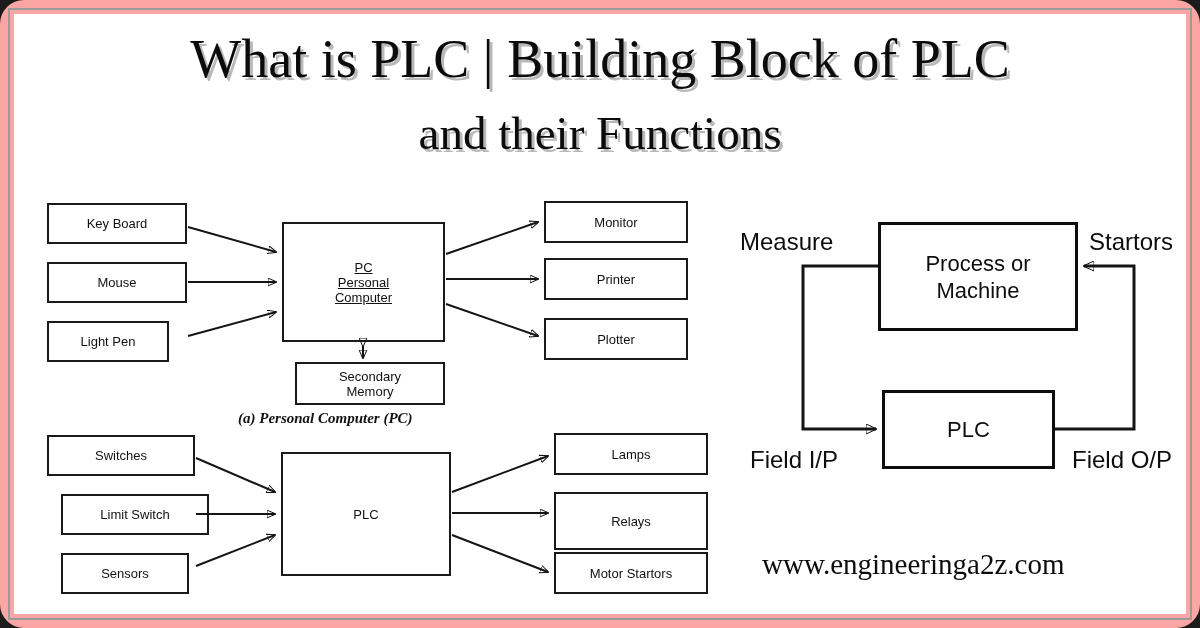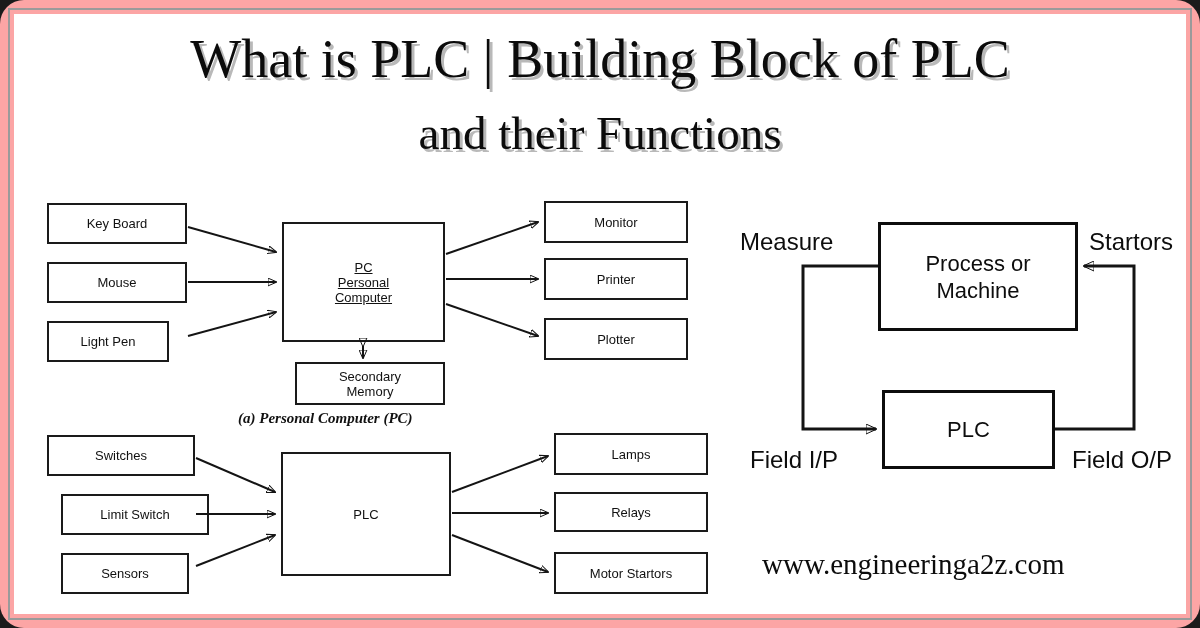--- a/index.html
+++ b/index.html
@@ -125,21 +125,21 @@
       <span class="ln">Sensors</span>
     </div>
 
     <div class="dbox" style="left:267px;top:438px;width:170px;height:124px;">
       <span class="ln">PLC</span>
     </div>
 
     <div class="dbox" style="left:540px;top:419px;width:154px;height:42px;justify-content:center;">
       <span class="ln">Lamps</span>
     </div>
-    <div class="dbox" style="left:540px;top:478px;width:154px;height:40px;">
+    <div class="dbox" style="left:540px;top:478px;width:154px;height:58px;">
       <span class="ln">Relays</span>
     </div>
     <div class="dbox" style="left:540px;top:538px;width:154px;height:42px;">
       <span class="ln">Motor Startors</span>
     </div>
 
     <div class="sbox" style="left:864px;top:208px;width:200px;height:109px;">
       <span class="ln">Process or</span>
       <span class="ln">Machine</span>
     </div>

